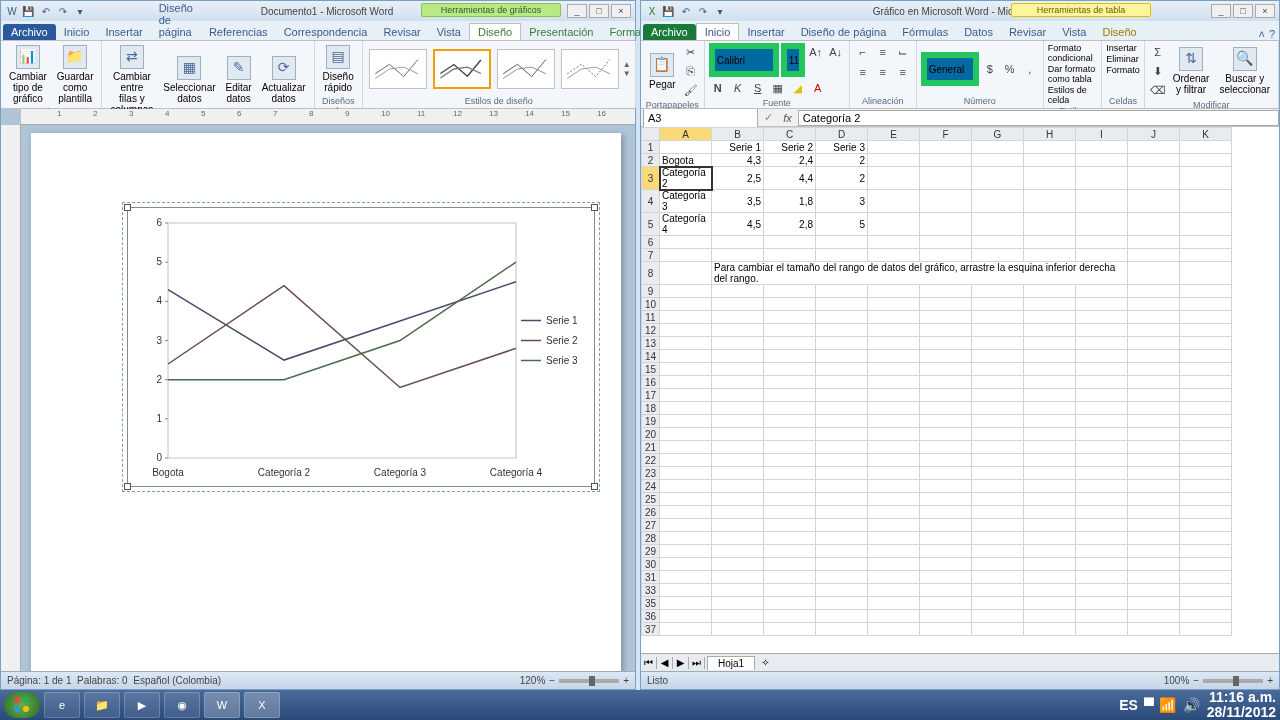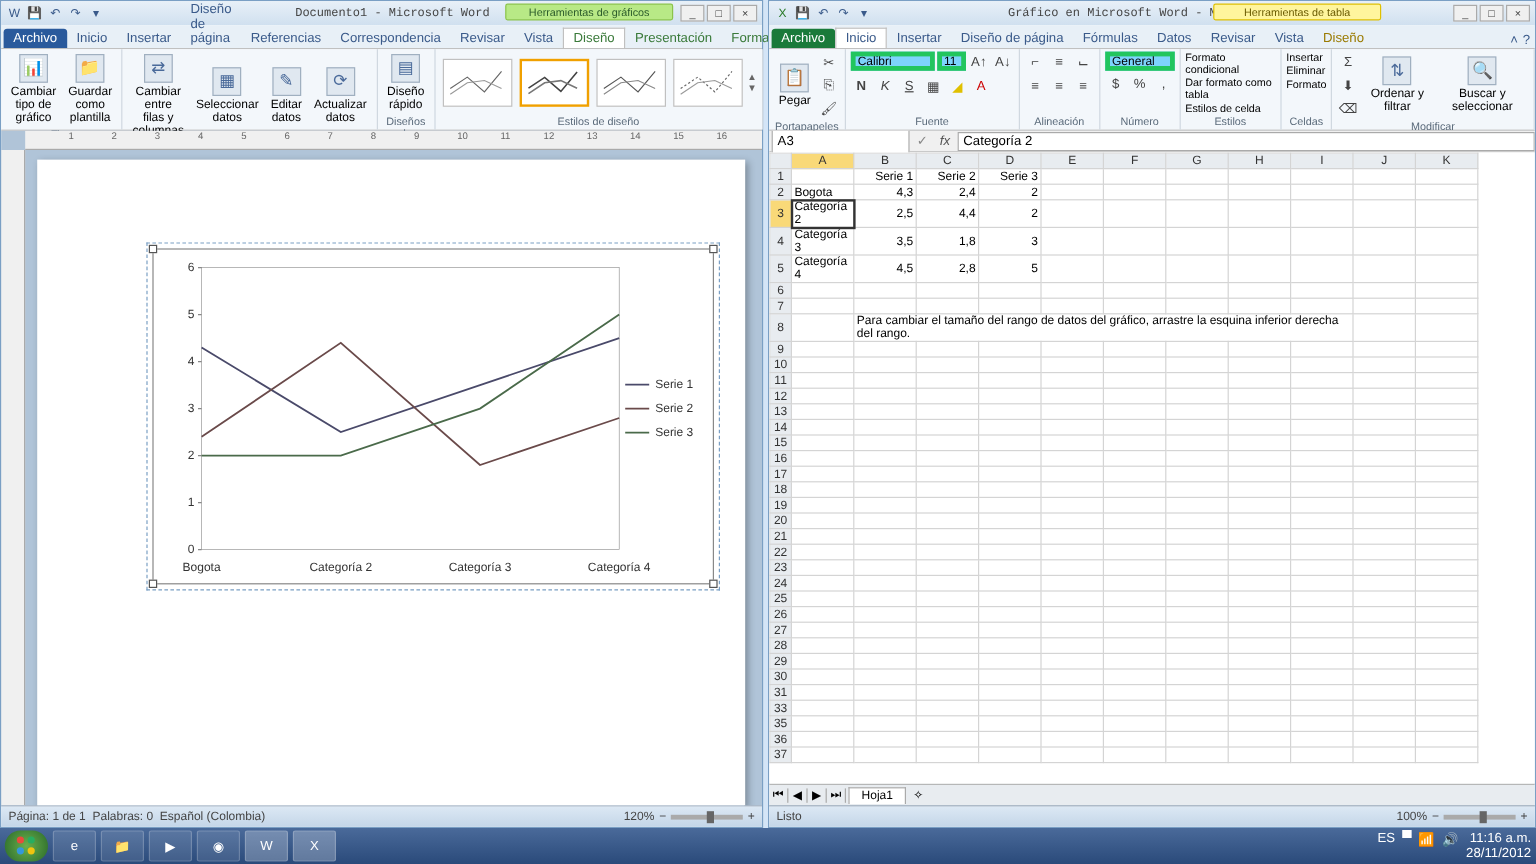--- a/index.html
+++ b/index.html
@@ -5,21 +5,21 @@
 * { margin: 0; padding: 0; box-sizing: border-box; font-family: "Segoe UI", Tahoma, sans-serif; }
 body { width: 1280px; height: 720px; background: #d4e5f7; overflow: hidden; position: relative; font-size: 11px; }
 
 .window { position: absolute; background: #fff; border: 1px solid #7a9fc4; display: flex; flex-direction: column; }
 .word-window { left: 0; top: 0; width: 636px; height: 690px; }
 .excel-window { left: 640px; top: 0; width: 640px; height: 690px; }
 
 .titlebar { height: 20px; background: linear-gradient(#e8f0f8, #d0e0ef); display: flex; align-items: center; padding: 0 4px; font-size: 10px; color: #444; }
 .titlebar .qat { display: flex; gap: 3px; align-items: center; }
 .qat-icon { width: 14px; height: 14px; display: inline-flex; align-items: center; justify-content: center; font-size: 10px; color: #3a5a8a; }
-.titlebar .title-center { flex: 1; text-align: center; font-family: Liberation Mono, monospace; }
+.titlebar .title-center { flex: 1; text-align: center; }
 .titlebar .contextual-tab { position: absolute; background: #b8e986; border: 1px solid #8bc34a; padding: 1px 8px; font-size: 9px; color: #2a5a2a; border-radius: 2px; }
 .word-window .contextual-tab { left: 420px; top: 2px; width: 140px; text-align: center; }
 .excel-window .contextual-tab { left: 370px; top: 2px; width: 140px; text-align: center; background: #fff59d; border-color: #e0c000; color: #6a5a00; }
 .win-controls { display: flex; gap: 2px; }
 .win-btn { width: 20px; height: 14px; border: 1px solid #aaa; background: #f0f0f0; display: inline-flex; align-items: center; justify-content: center; font-size: 9px; cursor: pointer; }
 
 .tabstrip { height: 20px; background: #e8f0f7; display: flex; align-items: flex-end; font-size: 11px; border-bottom: 1px solid #c0c0c0; }
 .tab { padding: 2px 8px; color: #3a5a8a; cursor: pointer; }
 .tab.file { background: #2a5a9c; color: #fff; border-radius: 3px 3px 0 0; margin-left: 2px; }
 .tab.active { background: #fff; border: 1px solid #c0c0c0; border-bottom: none; }
@@ -74,23 +74,23 @@
 .statusbar .spacer { flex: 1; }
 .zoom-ctrl { display: flex; align-items: center; gap: 4px; }
 .zoom-slider { width: 60px; height: 4px; background: #aaa; position: relative; }
 .zoom-slider::after { content: ''; position: absolute; left: 50%; top: -3px; width: 6px; height: 10px; background: #666; }
 
 .taskbar { position: absolute; left: 0; bottom: 0; width: 1280px; height: 30px; background: linear-gradient(#4a6a9a, #2a4a7a); display: flex; align-items: center; padding: 0 4px; }
 .start-btn { width: 36px; height: 26px; border-radius: 13px; background: radial-gradient(circle, #6ab04c, #2a6a2a); display: flex; align-items: center; justify-content: center; cursor: pointer; }
 .start-btn svg { width: 18px; height: 18px; }
 .task-icon { width: 36px; height: 26px; margin-left: 4px; background: rgba(255,255,255,0.1); border: 1px solid rgba(255,255,255,0.2); display: flex; align-items: center; justify-content: center; cursor: pointer; color: #fff; border-radius: 2px; }
 .task-icon.active { background: rgba(255,255,255,0.25); }
-.tray { margin-left: auto; display: flex; align-items: flex-start; gap: 6px; color: #fff; font-size: 11px; }
-
-.font-combo { border: 4px solid #22c55e; background: #7dd3fc; padding: 0 2px; font-size: 10px; height: 16px; display: inline-flex; align-items: center; }
+.tray { margin-left: auto; display: flex; align-items: center; gap: 6px; color: #fff; font-size: 14px; font-weight: bold; }
+
+.font-combo { border: 6px solid #22c55e; background: #0369a1; padding: 0 2px; font-size: 10px; height: 34px; display: inline-flex; align-items: center; }
 </style>
 </head>
 <body>
 
 <div class="window word-window">
   <div class="titlebar">
     <div class="qat">
       <span class="qat-icon">W</span>
       <span class="qat-icon">💾</span>
       <span class="qat-icon">↶</span>
@@ -345,21 +345,21 @@
         </div>
         <div class="ribbon-smallrow">
           <span class="ribbon-smallbtn">≡</span>
           <span class="ribbon-smallbtn">≡</span>
           <span class="ribbon-smallbtn">≡</span>
         </div>
       </div>
       <div class="ribbon-group-label">Alineación</div>
     </div>
     <div class="ribbon-group">
-      <div class="ribbon-group-body" style="flex-direction:column;gap:2px">
+      <div class="ribbon-group-body" style="flex-direction:row;gap:2px">
         <span class="font-combo" style="width:58px">General</span>
         <div class="ribbon-smallrow">
           <span class="ribbon-smallbtn">$</span>
           <span class="ribbon-smallbtn">%</span>
           <span class="ribbon-smallbtn">,</span>
         </div>
       </div>
       <div class="ribbon-group-label">Número</div>
     </div>
     <div class="ribbon-group">

